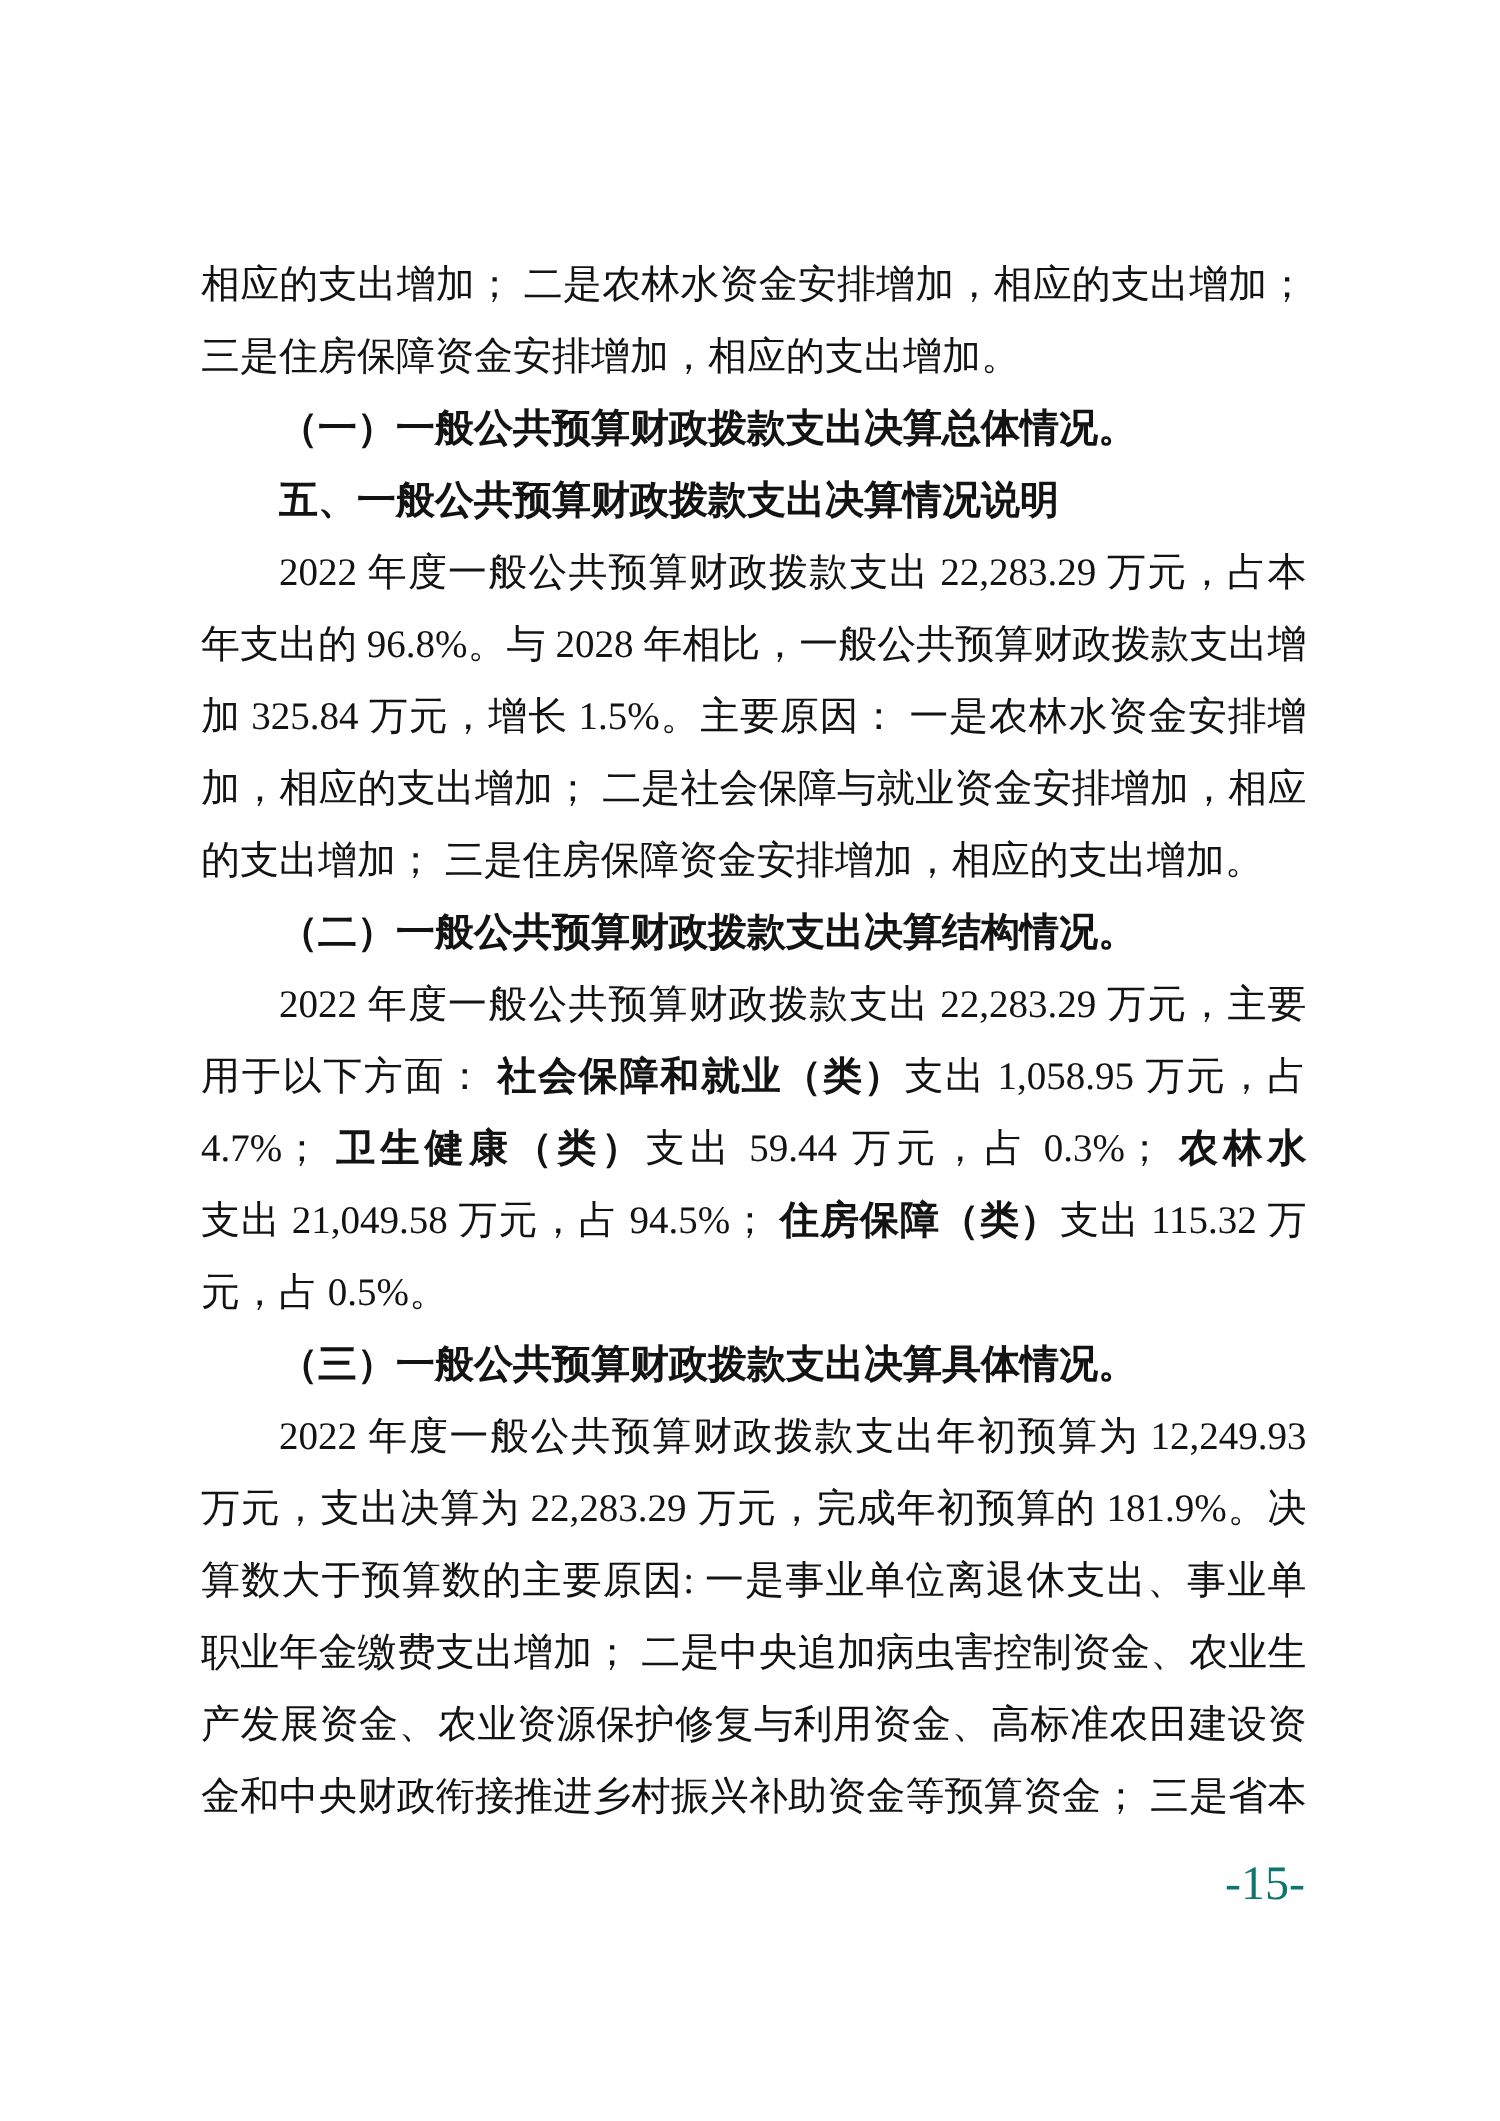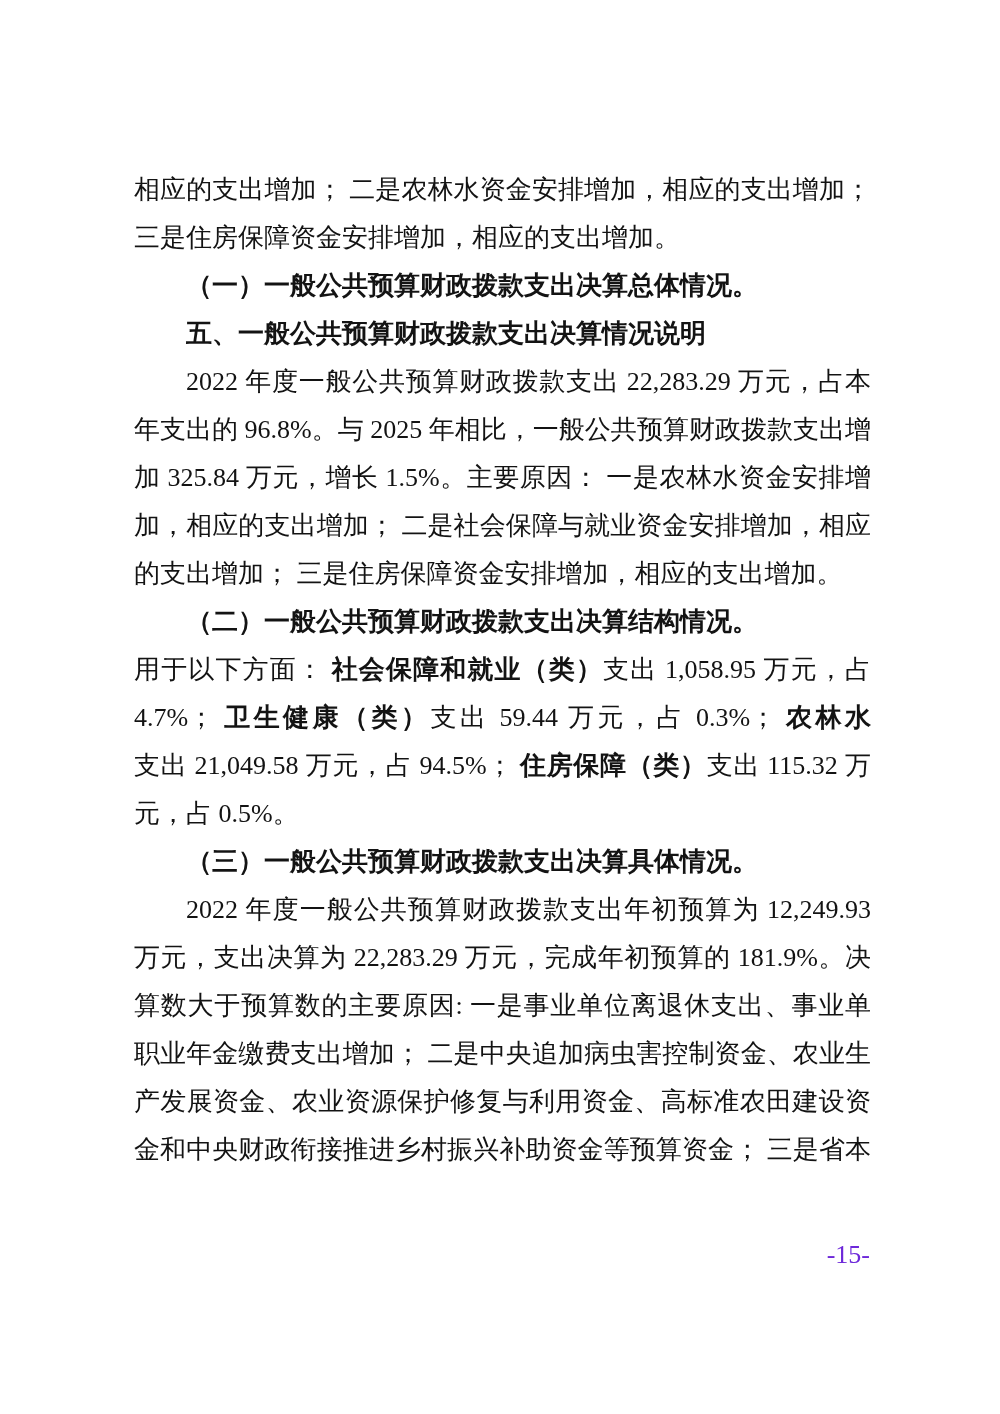--- a/index.html
+++ b/index.html
@@ -43,50 +43,51 @@
     text-align-last: left;
   }
   .bold {
     font-weight: bold;
     margin-top: 28px;
   }
   .footer-line {
     position: absolute;
     right: 130px;
     top: 1238px;
-    font-size: 26px;
+    font-size: 32px;
     line-height: 34px;
-    color: #6d28d9;
+    color: #0f766e;
   }
 </style>
 </head>
 <body>
 
 <div class="page">
   <main class="content">
 
     <section>
       <div class="line">相应的支出增加； 二是农林水资金安排增加，相应的支出增加；</div>
       <div class="line last">三是住房保障资金安排增加，相应的支出增加。</div>
     </section>
 
     <div class="line heading indent">（一）一般公共预算财政拨款支出决算总体情况。</div>
     <div class="line heading indent">五、一般公共预算财政拨款支出决算情况说明</div>
 
     <section>
       <div class="line indent">2022 年度一般公共预算财政拨款支出 22,283.29 万元，占本</div>
-      <div class="line">年支出的 96.8%。与 2025 年相比，一般公共预算财政拨款支出增</div>
+      <div class="line">年支出的 96.8%。与 2028 年相比，一般公共预算财政拨款支出增</div>
       <div class="line">加 325.84 万元，增长 1.5%。主要原因： 一是农林水资金安排增</div>
       <div class="line">加，相应的支出增加； 二是社会保障与就业资金安排增加，相应</div>
       <div class="line last">的支出增加； 三是住房保障资金安排增加，相应的支出增加。</div>
     </section>
 
     <div class="line heading indent">（二）一般公共预算财政拨款支出决算结构情况。</div>
 
     <section>
+      <div class="line indent">2022 年度一般公共预算财政拨款支出 22,283.29 万元，主要</div>
       <div class="line"><span>用于以下方面： </span><span class="bold">社会保障和就业（类）</span><span>支出 1,058.95 万元，占</span></div>
       <div class="line"><span>4.7%； </span><span class="bold">卫生健康（类）</span><span>支出 59.44 万元，占 0.3%； </span><span class="bold">农林水（类）</span></div>
       <div class="line"><span>支出 21,049.58 万元，占 94.5%； </span><span class="bold">住房保障（类）</span><span>支出 115.32 万</span></div>
       <div class="line last">元，占 0.5%。</div>
     </section>
 
     <div class="line heading indent">（三）一般公共预算财政拨款支出决算具体情况。</div>
 
     <section>
       <div class="line indent">2022 年度一般公共预算财政拨款支出年初预算为 12,249.93</div>

